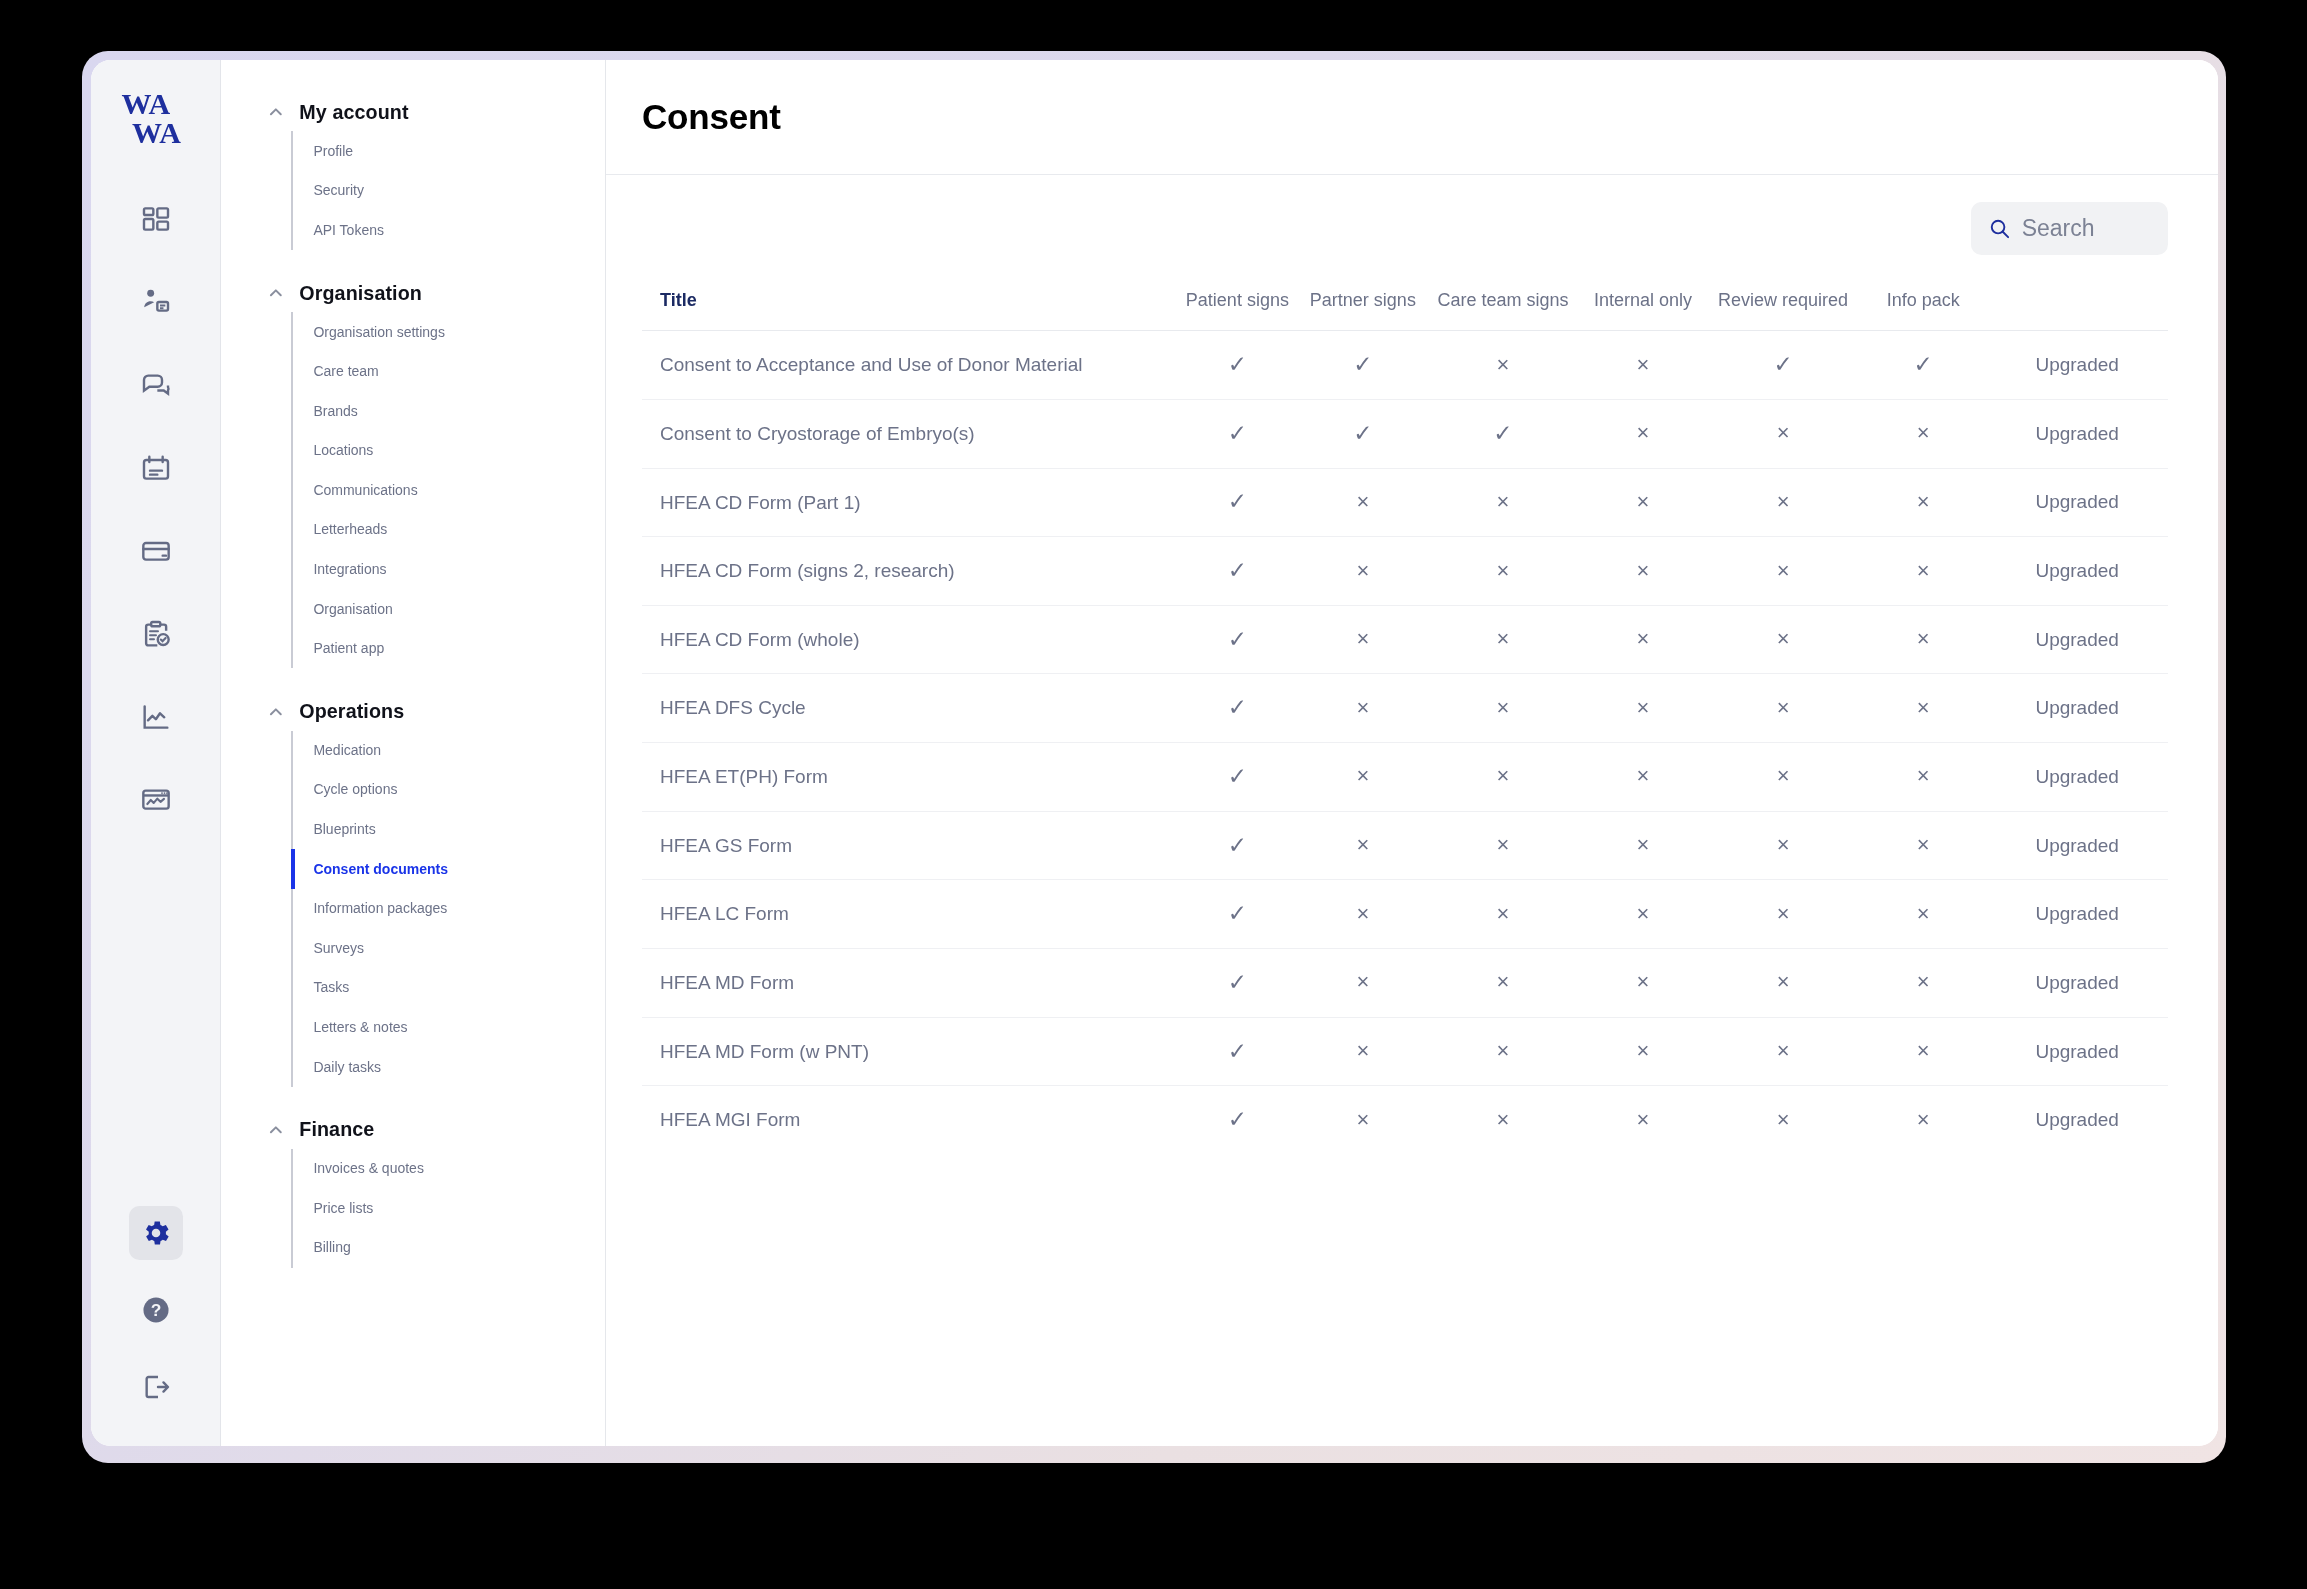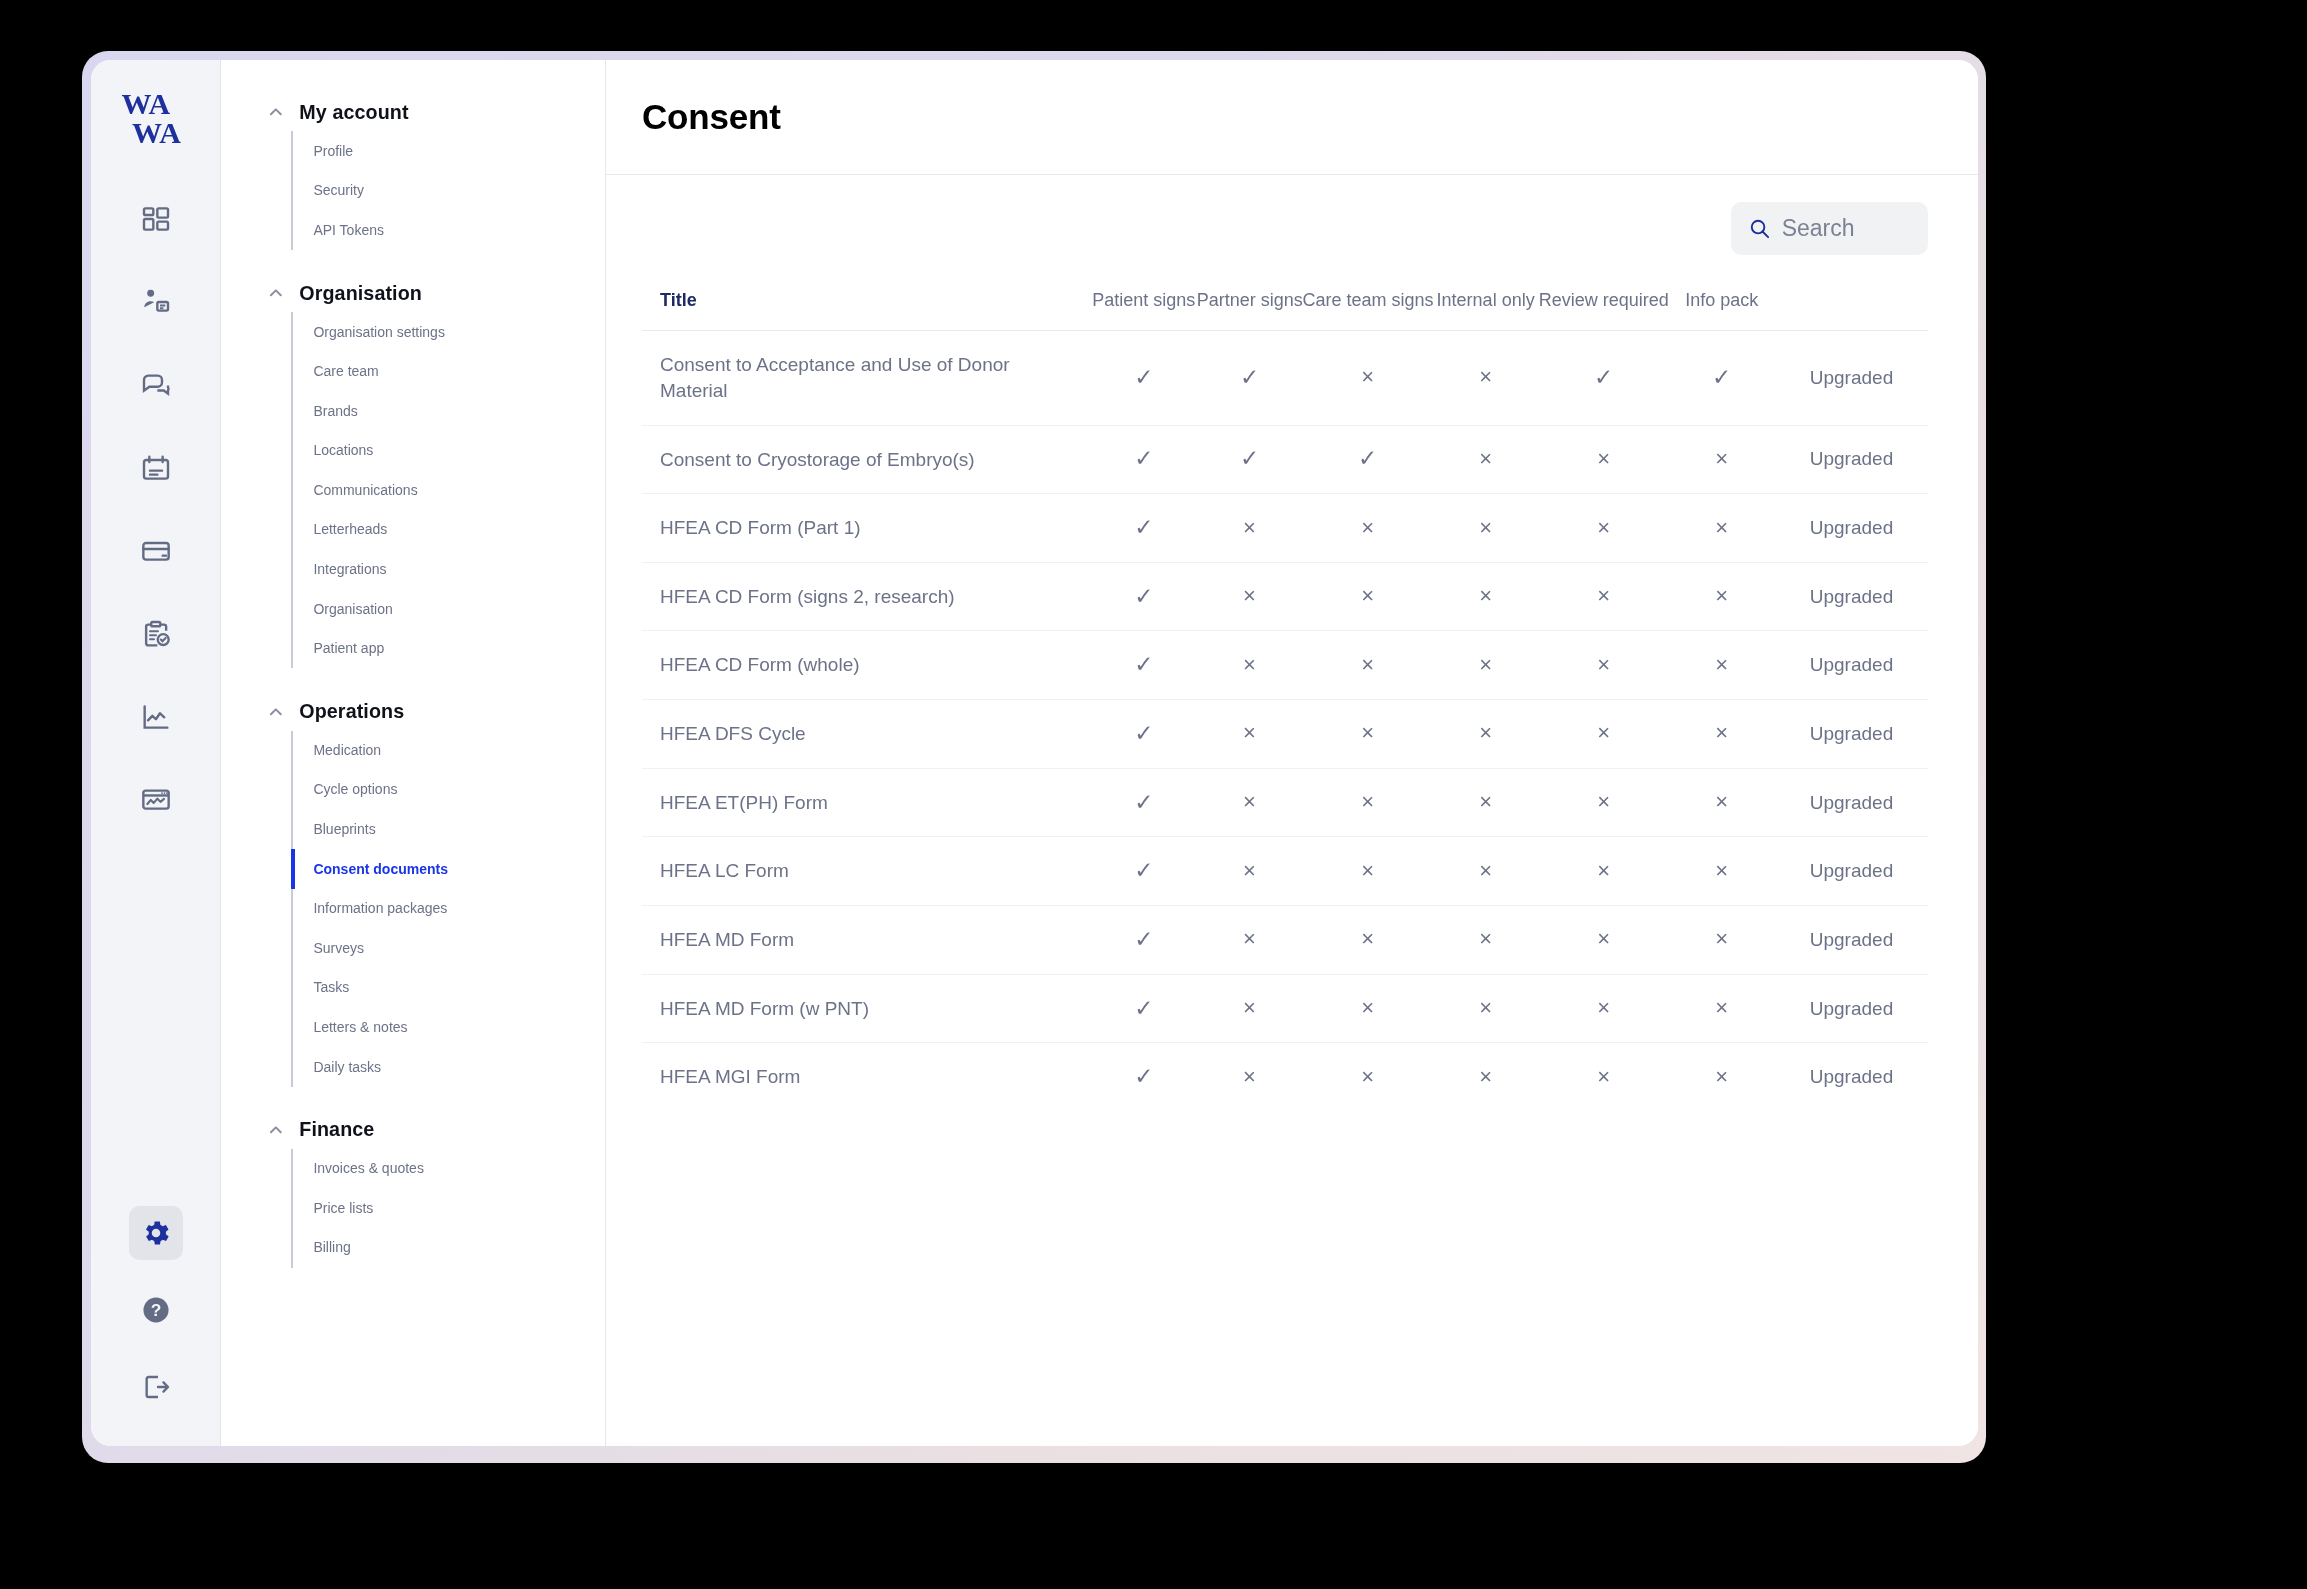--- a/index.html
+++ b/index.html
@@ -7,21 +7,21 @@
     width: 2307px; height: 1589px;
     background: #000000;
     font-family: "Liberation Sans", sans-serif;
     overflow: hidden;
   }
 
   
   #app-frame {
     position: absolute;
     left: 82px; top: 51px;
-    width: 1904px; height: 1412px;
+    width: 2144px; height: 1412px;
     border-radius: 26px;
     background: linear-gradient(135deg, #d9d7ef 0%, #ddd9ec 35%, #eae0e2 70%, #f0e4e4 100%);
     padding: 9px 7.6px 16.7px 9px;
     box-shadow: 0 7.6px 30px rgba(0,0,0,0.35);
   }
   #app-window {
     width: 100%; height: 100%;
     background: #ffffff;
     border-radius: 19.7px;
     overflow: hidden;
@@ -472,20 +472,30 @@
                 <td class="cell-title">HFEA ET(PH) Form</td>
                 <td><span class="mark check">✓</span></td>
                 <td><span class="mark cross">×</span></td>
                 <td><span class="mark cross">×</span></td>
                 <td><span class="mark cross">×</span></td>
                 <td><span class="mark cross">×</span></td>
                 <td><span class="mark cross">×</span></td>
                 <td class="cell-status">Upgraded</td>
               </tr>
               <tr>
+                <td class="cell-title">HFEA GS Form</td>
+                <td><span class="mark check">✓</span></td>
+                <td><span class="mark cross">×</span></td>
+                <td><span class="mark cross">×</span></td>
+                <td><span class="mark cross">×</span></td>
+                <td><span class="mark cross">×</span></td>
+                <td><span class="mark cross">×</span></td>
+                <td class="cell-status">Upgraded</td>
+              </tr>
+              <tr>
                 <td class="cell-title">HFEA LC Form</td>
                 <td><span class="mark check">✓</span></td>
                 <td><span class="mark cross">×</span></td>
                 <td><span class="mark cross">×</span></td>
                 <td><span class="mark cross">×</span></td>
                 <td><span class="mark cross">×</span></td>
                 <td><span class="mark cross">×</span></td>
                 <td class="cell-status">Upgraded</td>
               </tr>
               <tr>

